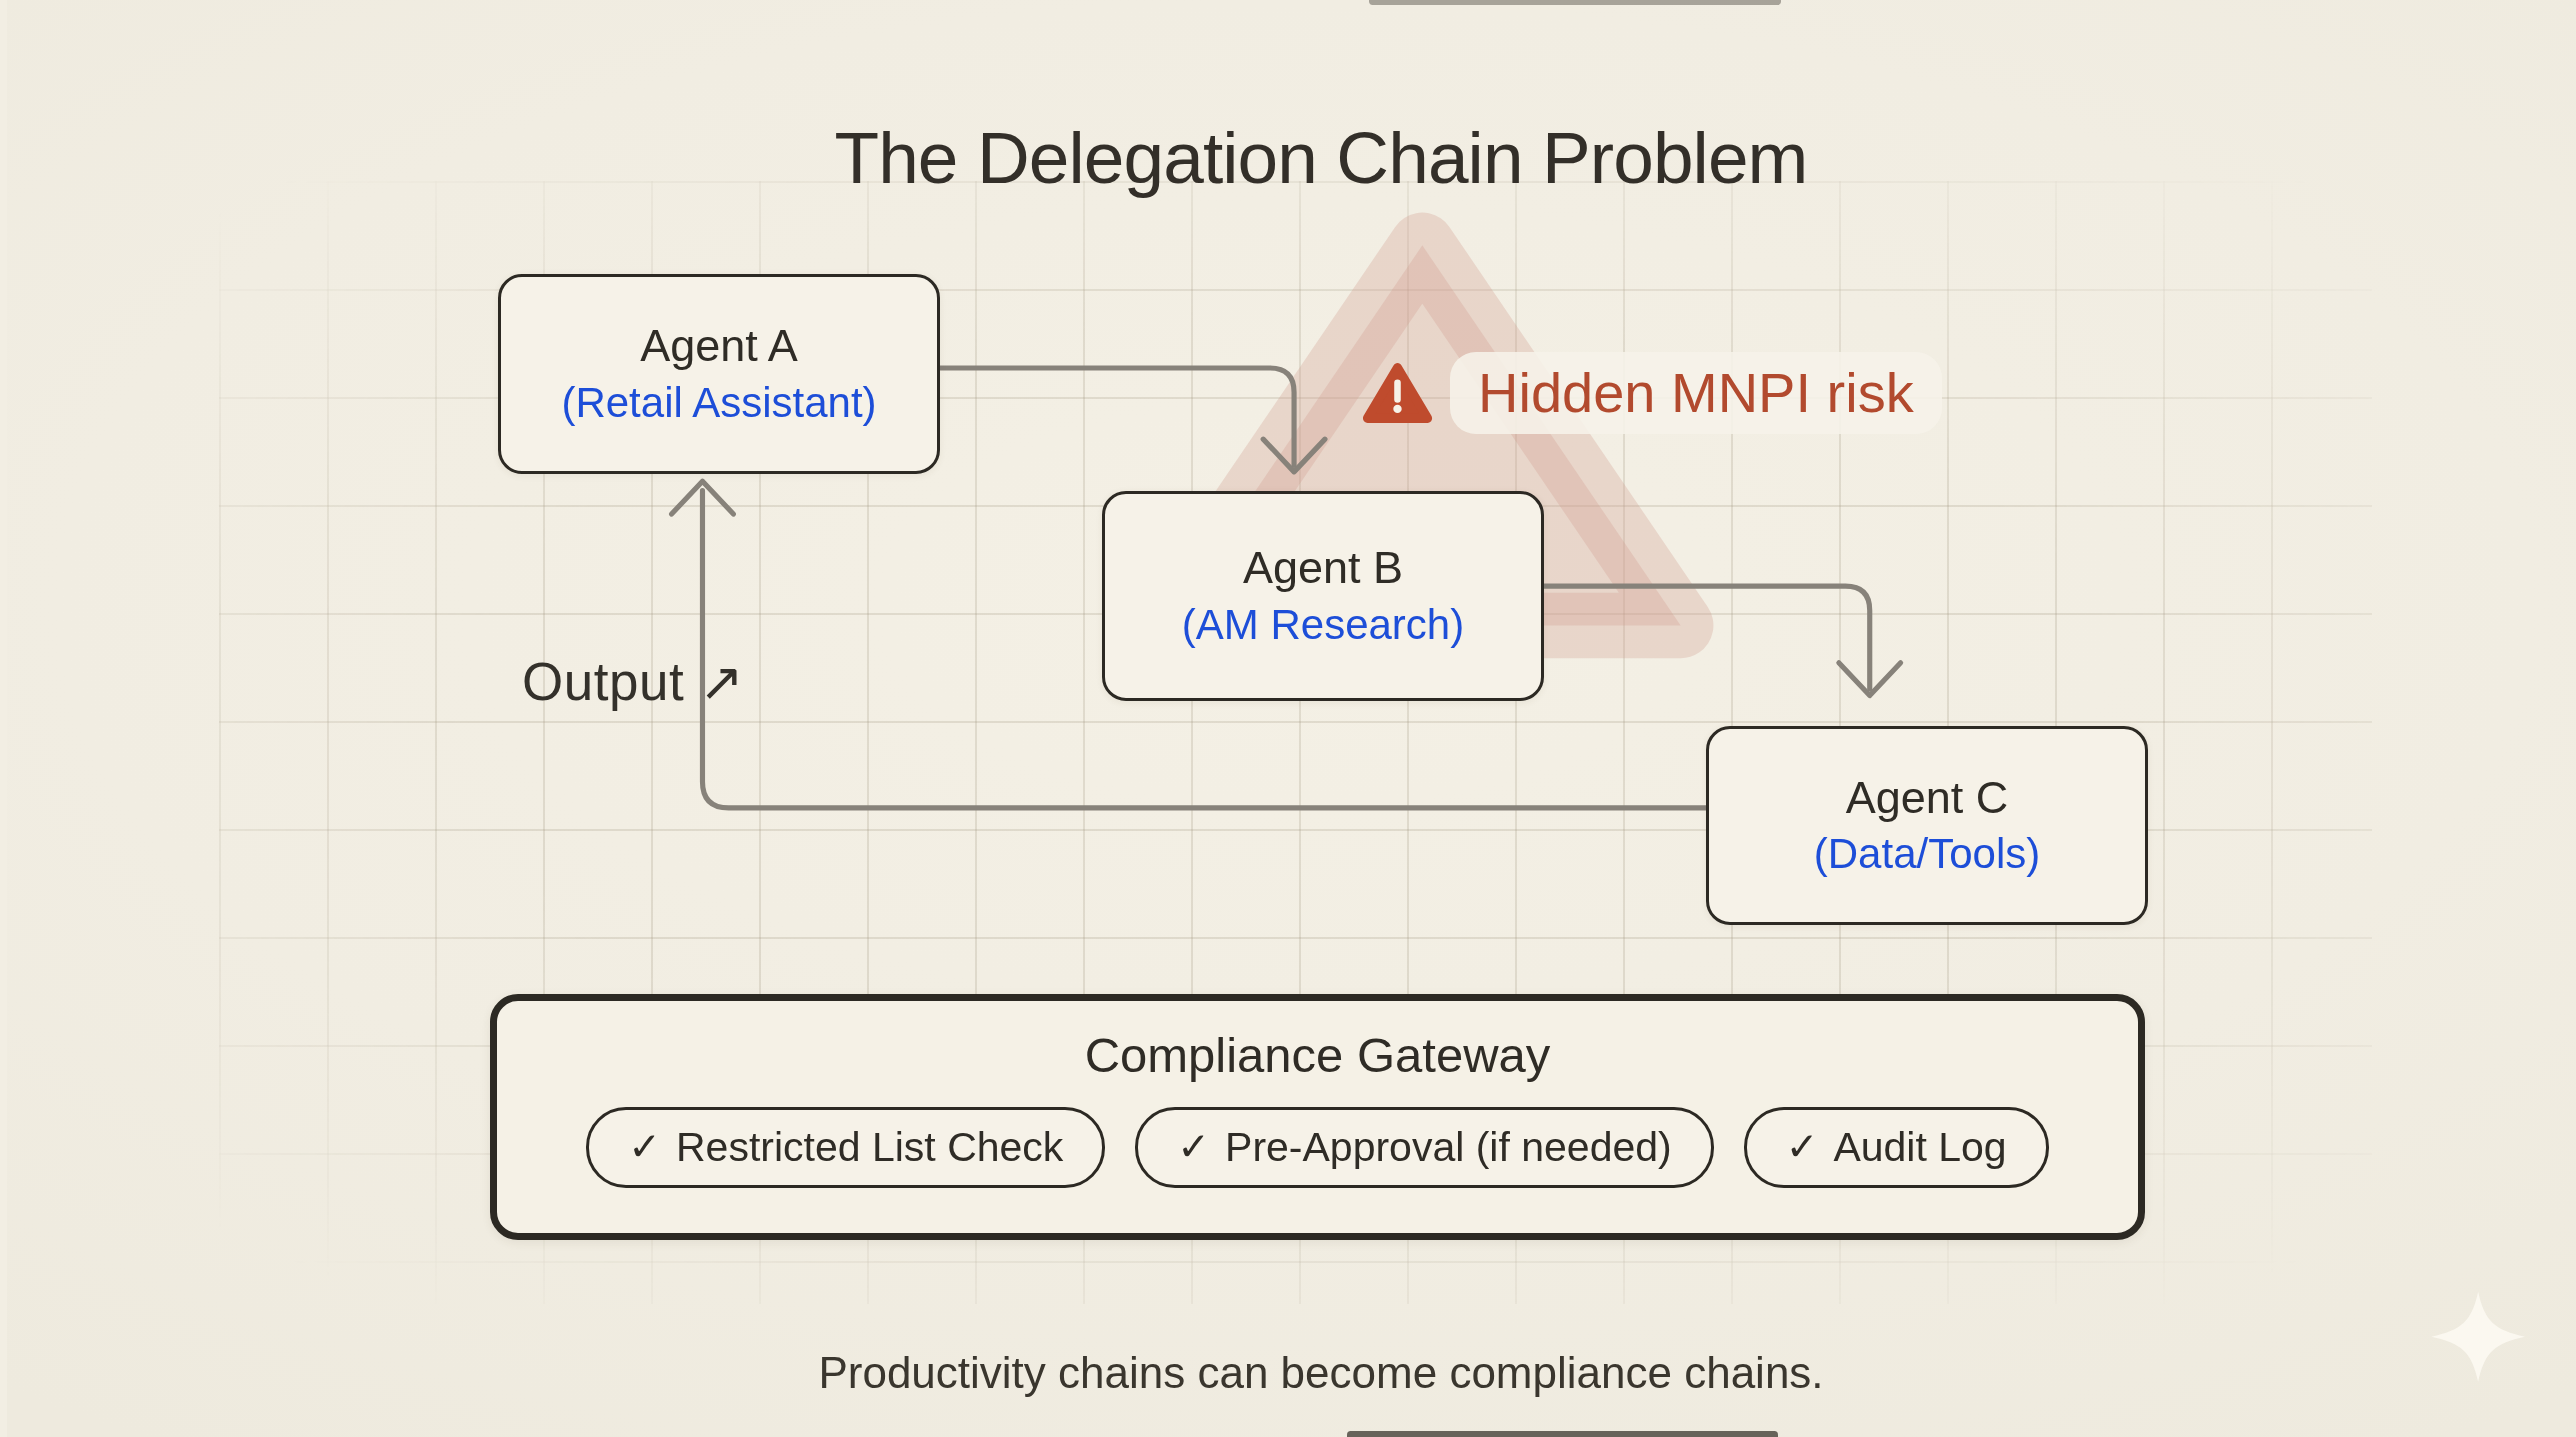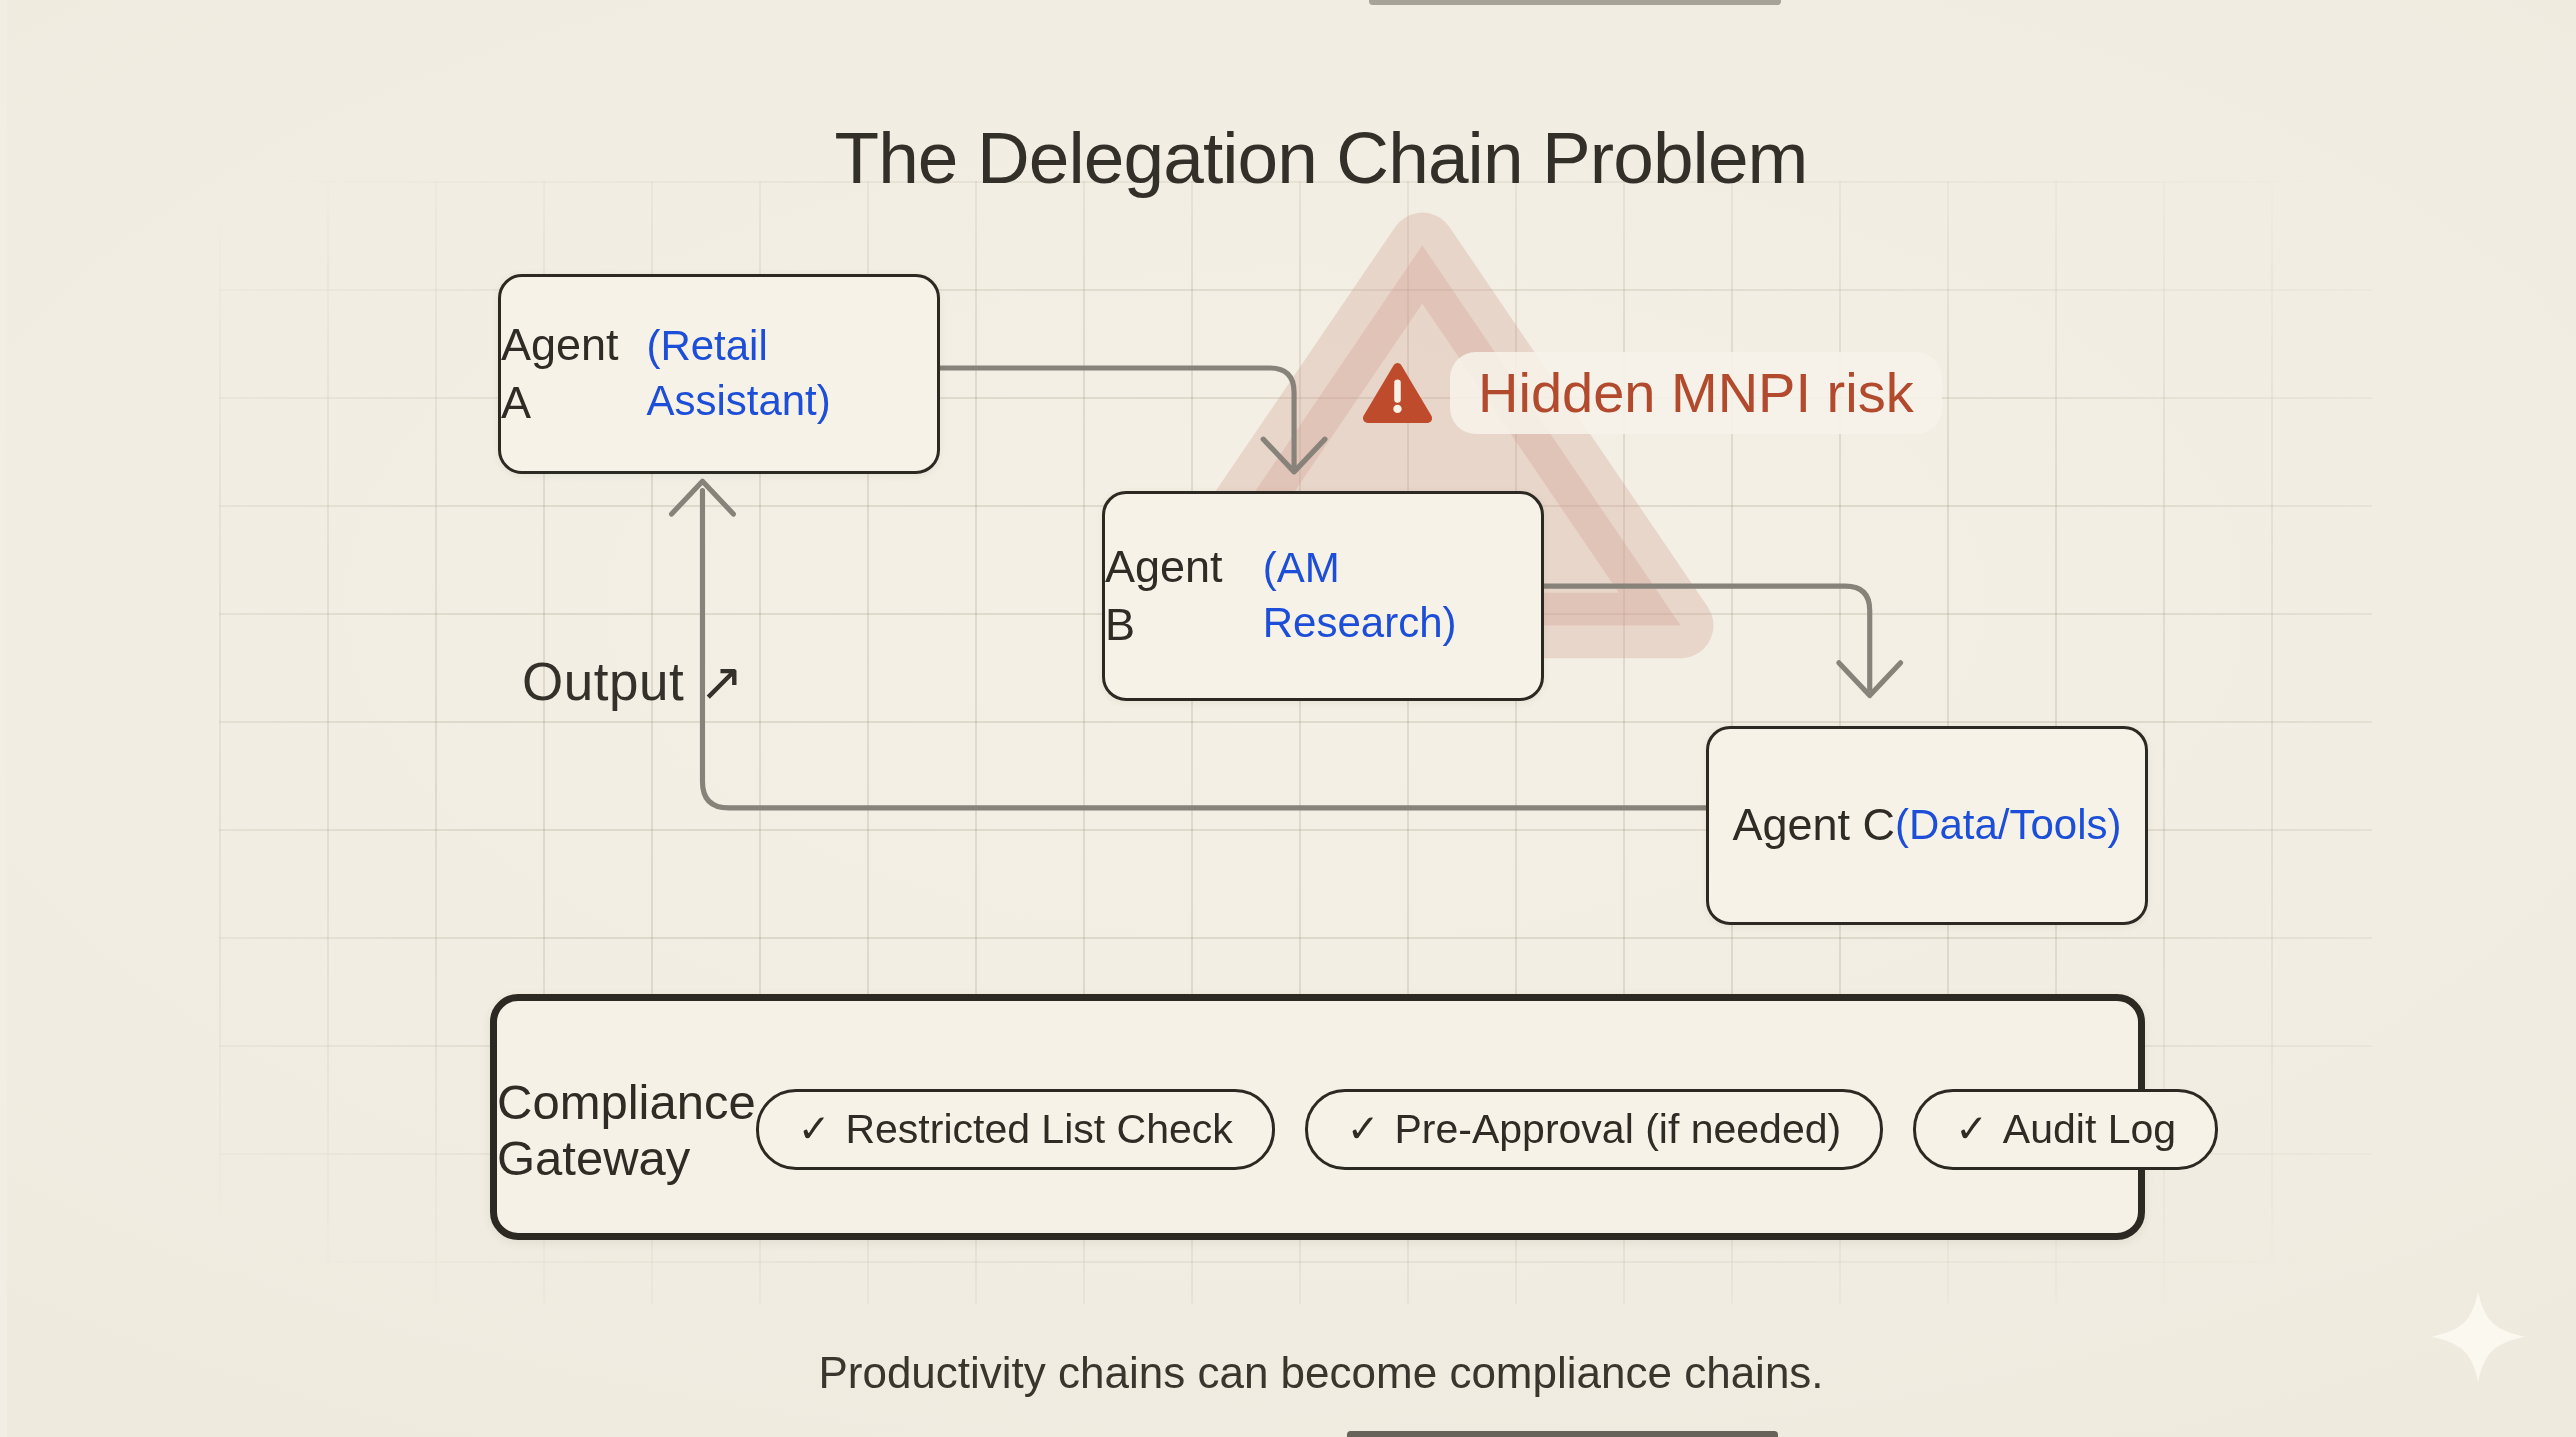--- a/index.html
+++ b/index.html
@@ -27,21 +27,21 @@
   .page-title {
     position: absolute; left: 26px; top: 67px; width: 2576px;
     text-align: center; font-size: 73px; font-weight: 500;
     letter-spacing: -0.9px; color: #332f29; z-index: 2;
   }
   .node {
     position: absolute; z-index: 3;
     background: #f6f2e8;
     border: 3.7px solid #2c2923;
     border-radius: 24px;
-    display: flex; flex-direction: row; align-items: center; justify-content: center;
+    display: flex; flex-direction: column; align-items: center; justify-content: center;
     box-shadow: 0 1.9px 7.5px rgba(80,66,40,.07);
   }
   .node .agent-name { font-size: 45px; font-weight: 500; color: #2f2c26; line-height: 1.3; }
   .node .agent-role { font-size: 42px; font-weight: 400; color: #1d4ed8; line-height: 1.3; }
   .agent-a { left: 491px;  top: 274px; width: 436px; height: 194px; }
   .agent-b { left: 1095px; top: 491px; width: 436px; height: 204px; }
   .agent-c { left: 1699px; top: 726px; width: 436px; height: 193px; }
   .risk-row {
     position: absolute; left: 1355px; top: 348px; height: 90px;
     display: flex; align-items: center; gap: 17px; z-index: 3;
@@ -57,21 +57,21 @@
     font-size: 53px; font-weight: 400; color: #34312b; z-index: 3;
     letter-spacing: 0.5px;
   }
   .panel {
     position: absolute; left: 483px; top: 994px; width: 1655px; height: 246px;
     box-sizing: border-box;
     background: #f5f1e6;
     border: 7.5px solid #2c2923;
     border-radius: 28px;
     z-index: 3;
-    display: flex; align-items: center;
+    display: flex; flex-direction: column; align-items: center;
     box-shadow: 0 2.8px 9.4px rgba(80,66,40,.08);
   }
   .panel-title { margin-top: 26px; font-size: 49px; font-weight: 500; color: #2f2c26; }
   .pill-row { display: flex; gap: 30px; margin-top: 24px; }
   .pill {
     box-sizing: border-box;
     height: 81px;
     border: 3.7px solid #2c2923;
     border-radius: 40px;
     background: #f6f2e8;

